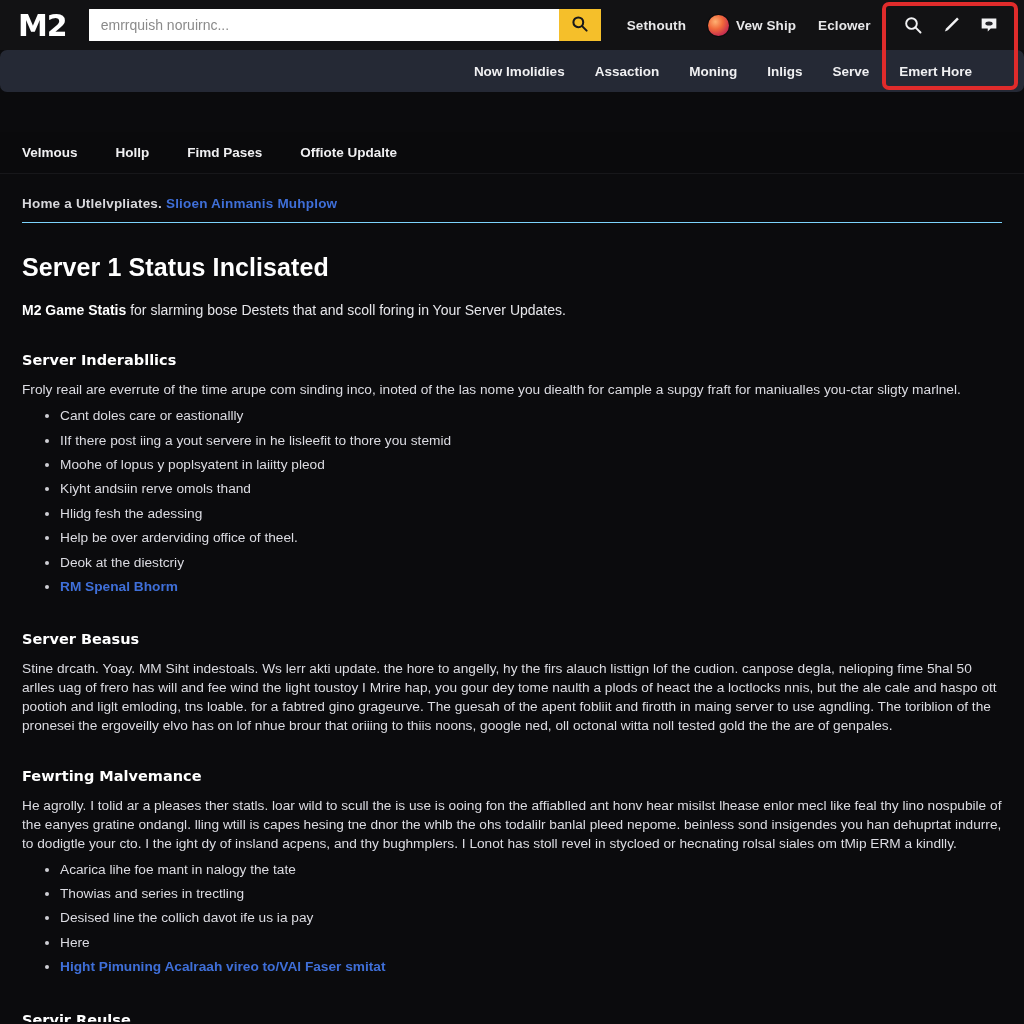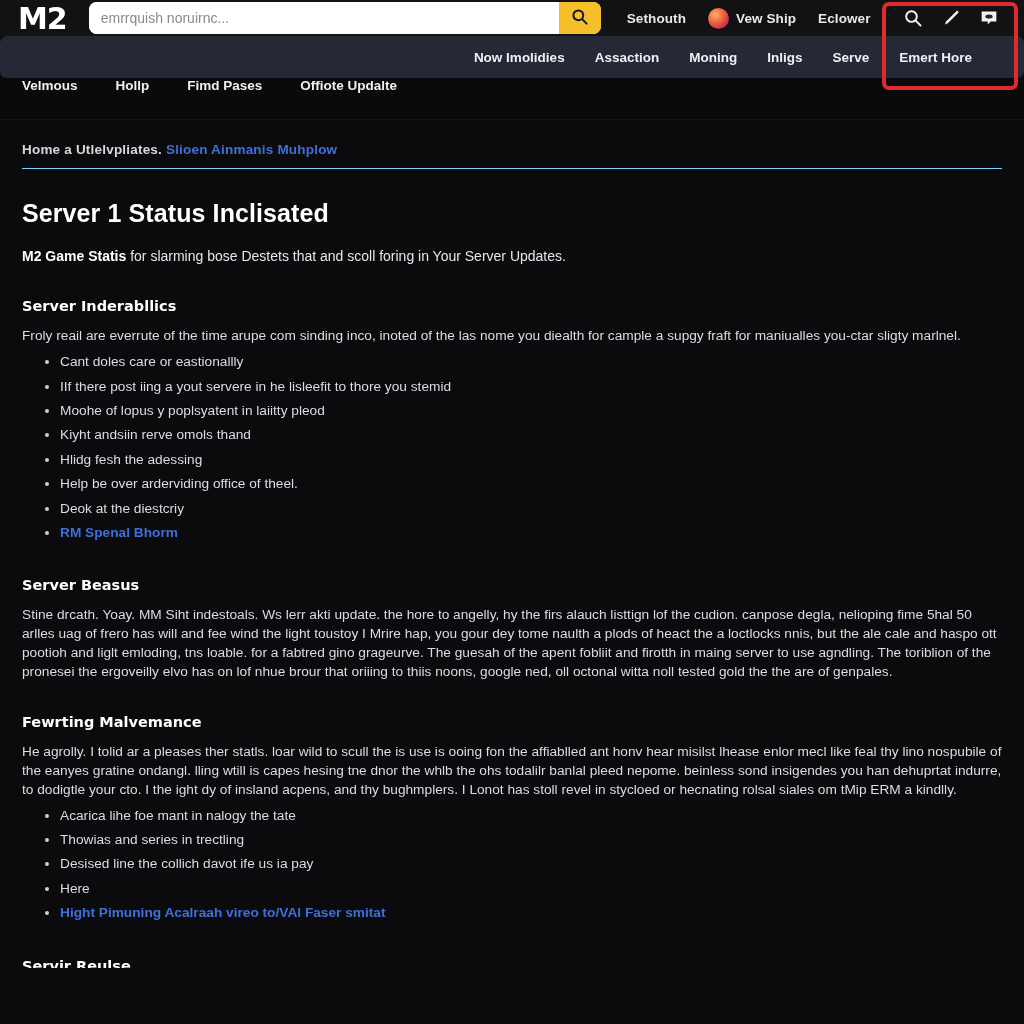--- a/index.html
+++ b/index.html
@@ -6,21 +6,21 @@
   html, body {
     width: 1024px; height: 1024px;
     background: #0b0b0d;
     font-family: "Liberation Sans", sans-serif;
     overflow: hidden;
   }
   body { position: relative; }
 
   
   .topbar {
-    height: 36px;
+    height: 50px;
     background: #121214;
     display: flex;
     align-items: center;
     padding: 0 8px 0 18px;
     position: relative;
   }
   .logo {
     color: #ffffff;
     font-weight: bold;
     font-size: 30px;
@@ -28,21 +28,21 @@
     font-family: "DejaVu Sans", sans-serif;
     margin-right: 22px;
     flex: 0 0 auto;
   }
   .searchwrap {
     display: flex;
     align-items: center;
     width: 512px;
     height: 32px;
     background: #ffffff;
-    border-radius: 8px;
+    border-radius: 1px;
     overflow: hidden;
     flex: 0 0 auto;
   }
   .searchwrap input {
     flex: 1 1 auto;
     height: 100%;
     border: none;
     outline: none;
     padding: 0 12px;
     font-size: 14px;
@@ -112,23 +112,25 @@
     white-space: nowrap;
     cursor: pointer;
   }
   .nav2-link.last { margin-right: 36px; }
 
   
   .navbar3 {
     height: 42px;
     background: #0a0a0c;
     display: flex;
+    align-items: center;
     padding-left: 22px;
     gap: 38px;
     border-bottom: 1px solid #17171a;
+    margin-top: 40px;
   }
   .nav3-link {
     color: #f0f0f2;
     font-size: 13.5px;
     font-weight: bold;
     white-space: nowrap;
     cursor: pointer;
   }
 
   

